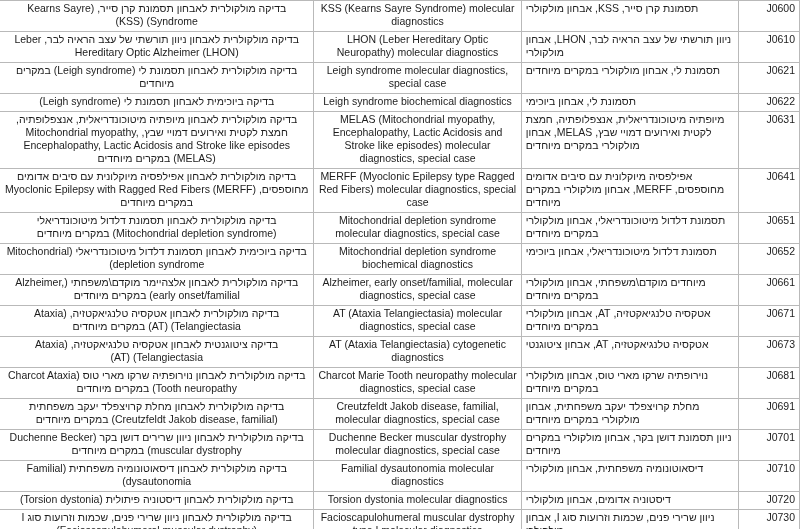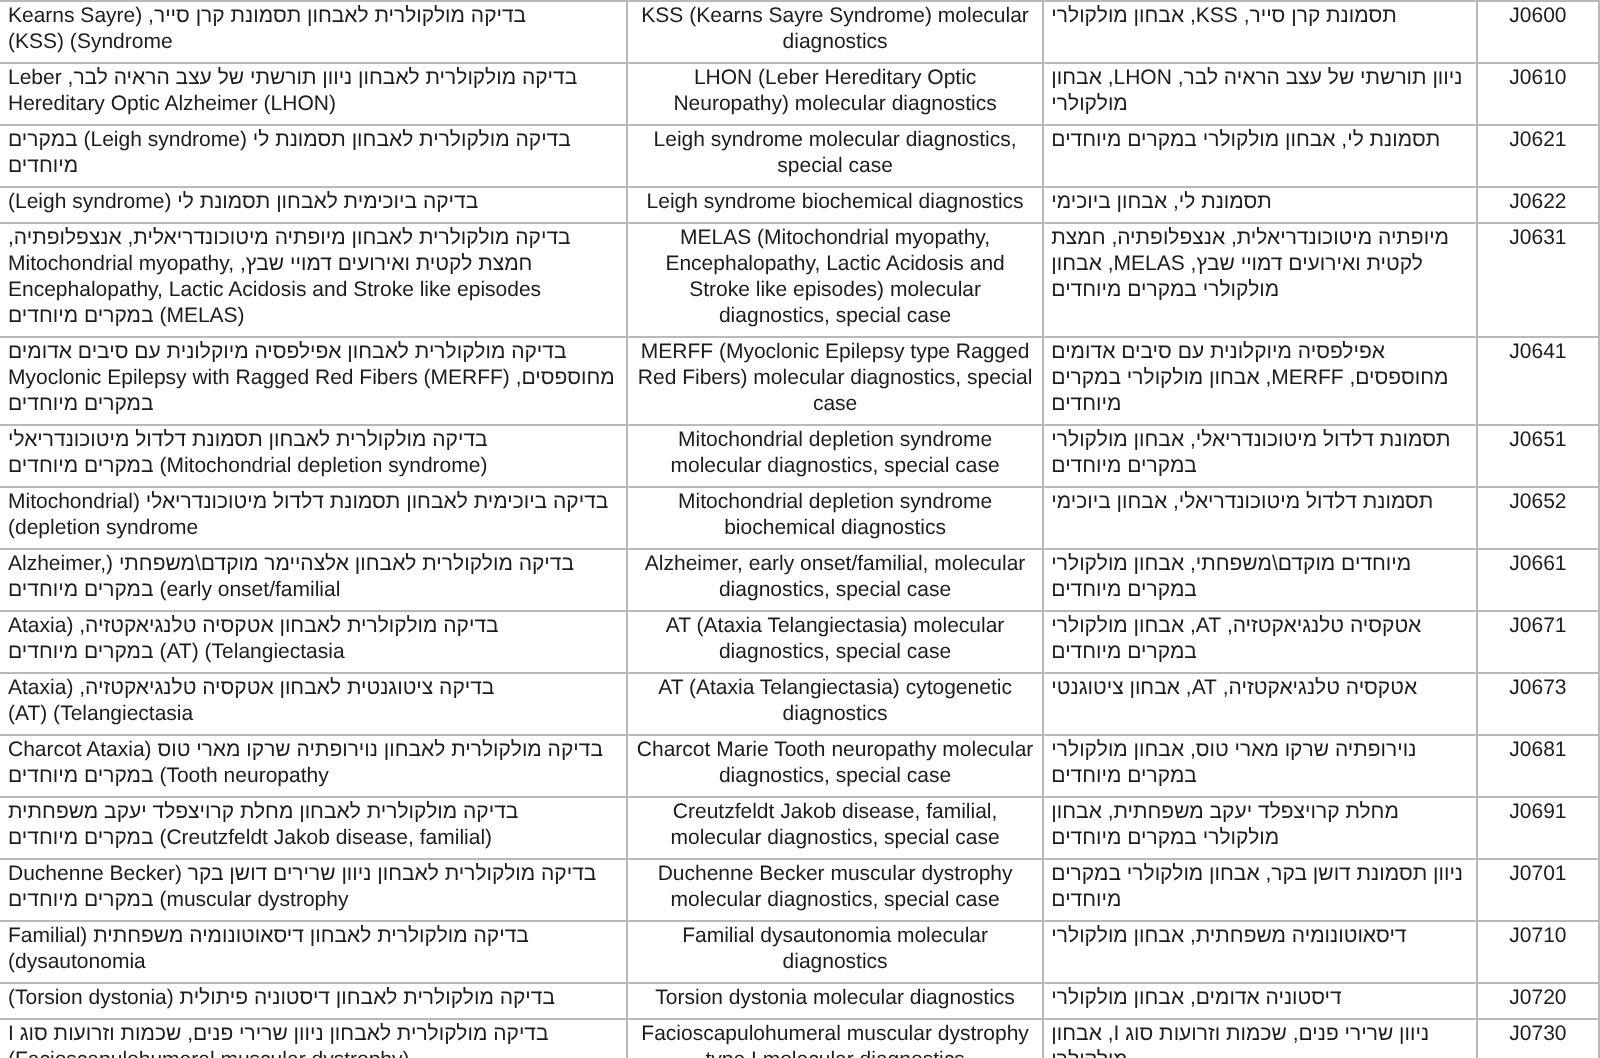--- a/index.html
+++ b/index.html
@@ -24,38 +24,38 @@
   table.tests td {
     border: 1px solid #b9b9b9;
     vertical-align: top;
     padding: 1px 4px 3px 4px;
     font-size: 10.5px;
     line-height: 13px;
     word-wrap: break-word;
   }
   td.col-code {
     width: 52px;
-    text-align: center;
+    text-align: right;
     padding-left: 5px;
     padding-right: 7px;
     border-radius: 15px;
   }
   td.col-name-he {
     width: 208px;
     text-align: left;
     direction: rtl;
   }
   td.col-name-en {
     width: 198px;
     text-align: center;
     direction: ltr;
   }
   td.col-desc-he {
     width: 305px;
-    text-align: left;
+    text-align: center;
     direction: rtl;
   }
 </style>
 </head>
 <body>
 
 <table class="tests">
   <tbody>
       <tr>
     <td class="col-code">J0600</td>

